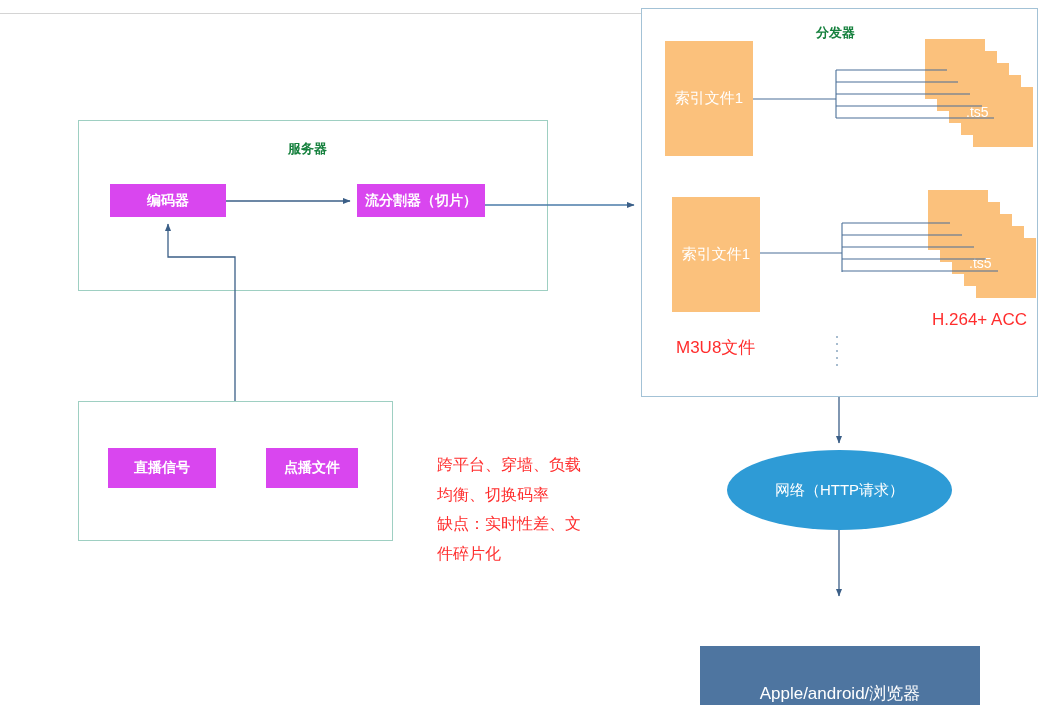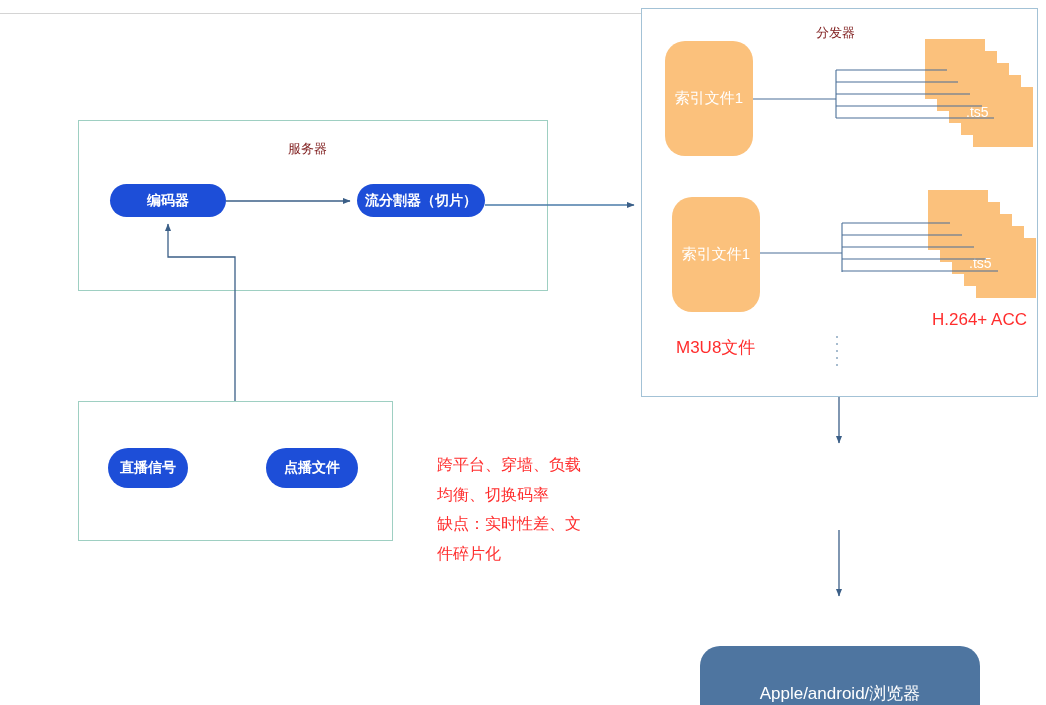--- a/index.html
+++ b/index.html
@@ -7,27 +7,27 @@
        font-family:"Liberation Sans","DejaVu Sans",sans-serif;}
 
   .stage{position:absolute;left:0;top:0;width:1046px;height:705px;}
 
   
   .frame{position:absolute;box-sizing:border-box;background:transparent;}
   .frame-gray{border-top:1px solid #d4d4d4;}
   .frame-green{border:1px solid #9ecfc2;}
   .frame-blue{border:1px solid #a3c2d6;}
 
-  .frame-title{position:absolute;color:#7f1d1d;font-weight:normal;font-size:13px;
+  .frame-title{position:absolute;color:#15803d;font-weight:bold;font-size:13px;
                white-space:nowrap;}
 
   
   .node{position:absolute;box-sizing:border-box;display:flex;align-items:center;
-        justify-content:center;color:#ffffff;text-align:right;line-height:1.25;border-radius:20px;}
-  .node-teal{background:#1d4ed8;font-size:14px;font-weight:bold;}
+        justify-content:center;color:#ffffff;text-align:right;line-height:1.25;}
+  .node-teal{background:#d946ef;font-size:14px;font-weight:bold;}
   .node-slate{background:#4e75a0;font-size:17px;}
   .node-orange{background:#fbc17c;font-size:15px;}
 
   .ellipse{position:absolute;box-sizing:border-box;background:#2e9bd6;
            border-radius:50%;display:flex;align-items:center;justify-content:center;
            color:#ffffff;font-size:15px;}
 
   
   .ts-stack{position:absolute;}
   .ts-card{position:absolute;background:#fbc17c;}
@@ -54,21 +54,21 @@
 
   <div class="frame frame-green" style="left:78px;top:120px;width:470px;height:171px;"></div>
   <div class="frame-title" style="left:288px;top:140px;">服务器</div>
 
   <div class="node node-teal" style="left:110px;top:184px;width:116px;height:33px;">编码器</div>
 
   <div class="node node-teal" style="left:357px;top:184px;width:128px;height:33px;">流分割器（切片）</div>
 
   <div class="frame frame-green" style="left:78px;top:401px;width:315px;height:140px;"></div>
 
-  <div class="node node-teal" style="left:108px;top:448px;width:80px;height:40px;">直播信号</div>
+  <div class="node node-teal" style="left:108px;top:448px;width:108px;height:40px;">直播信号</div>
 
   <div class="node node-teal" style="left:266px;top:448px;width:92px;height:40px;">点播文件</div>
 
   <div class="note-red" style="left:437px;top:450px;width:170px;">跨平台、穿墙、负载
 均衡、切换码率
 缺点：实时性差、文
 件碎片化</div>
 
   <div class="frame frame-blue" style="left:641px;top:8px;width:397px;height:389px;"></div>
   <div class="frame-title" style="left:816px;top:24px;">分发器</div>
@@ -100,20 +100,21 @@
   <div class="note-red-s" style="left:676px;top:336px;">M3U8文件</div>
 
   <div class="dots" style="left:836px;top:336px;width:2px;height:30px;">
     <i></i>
       <i></i>
       <i></i>
       <i></i>
       <i></i>
   </div>
 
+  <div class="ellipse" style="left:727px;top:450px;width:225px;height:80px;">网络（HTTP请求）</div>
 
   <div class="node node-slate" style="left:700px;top:603px;width:280px;height:95px;margin-top:43px;">Apple/android/浏览器</div>
 
   <svg class="wires" viewBox="0 0 1046 705">
     <defs>
       <marker id="ah" markerWidth="9" markerHeight="9" refX="7.4" refY="3.2" orient="auto" markerUnits="userSpaceOnUse">
         <path d="M0,0 L8,3.2 L0,6.4 Z" fill="#3b5f87"></path>
       </marker>
     </defs>
 

